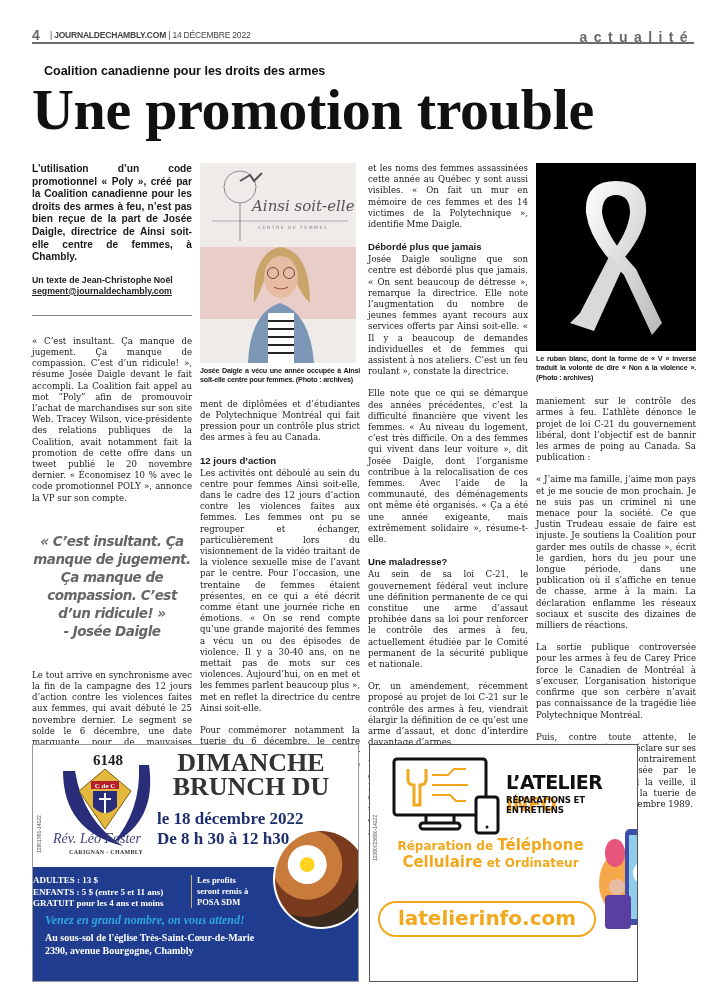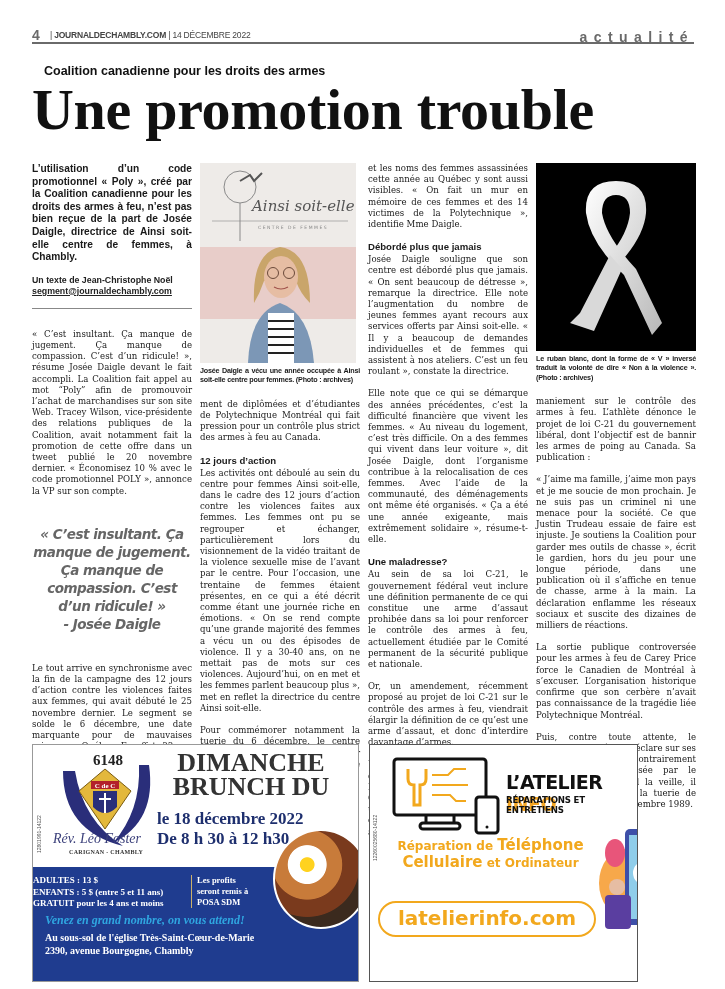--- a/index.html
+++ b/index.html
@@ -16,21 +16,21 @@
   .headline { position: absolute; left: 32px; top: 78px; font-family: "Liberation Serif", serif; font-size: 58px; line-height: 64px; color: #111; letter-spacing: -0.3px; }
 
   .col { position: absolute; top: 163px; width: 160px; font-size: 8.6px; line-height: 11.2px; text-align: justify; hyphens: auto; }
   .col p { margin-bottom: 11px; }
   .c1 { left: 32px; }
   .c2 { left: 200px; }
   .c3 { left: 368px; top: 163px; }
   .c4 { left: 536px; }
 
   .lede { font-family: "Liberation Sans", sans-serif; font-weight: bold; font-size: 10.2px; line-height: 12.6px; text-align: justify; margin-bottom: 14px; }
-  .byline { font-family: "Liberation Sans", sans-serif; font-weight: bold; font-size: 8.8px; line-height: 11px; color: #222; padding-bottom: 11px; border-bottom: 1px solid #888; margin-bottom: 20px; }
+  .byline { font-family: "Liberation Sans", sans-serif; font-weight: bold; font-size: 8.8px; line-height: 11px; color: #222; padding-bottom: 18px; border-bottom: 1px solid #888; margin-bottom: 20px; }
   .byline .email { text-decoration: underline; }
   .pull { font-family: "DejaVu Sans", sans-serif; font-style: italic; font-weight: bold; font-size: 13.5px; line-height: 18px; color: #666; text-align: center; margin: 28px 0 30px; letter-spacing: -0.5px; }
   .subhead { font-family: "Liberation Sans", sans-serif; font-weight: bold; font-size: 9.6px; line-height: 12px; margin-bottom: 1px; }
 
   .photo { width: 156px; height: 200px; margin-top: 0; position: relative; overflow: hidden; background: #4d7c0f; }
   .caption { font-family: "Liberation Sans", sans-serif; font-weight: bold; font-size: 7.2px; line-height: 9.4px; margin: 3px 0 14px; letter-spacing: -0.2px; }
   .ribbon-photo { width: 160px; height: 188px; background: #000; position: relative; overflow: hidden; }
 
   .ad { position: absolute; top: 744px; height: 238px; border: 1px solid #999; overflow: hidden; }
   .ad1 { left: 32px; width: 327px; background: #fff; }

